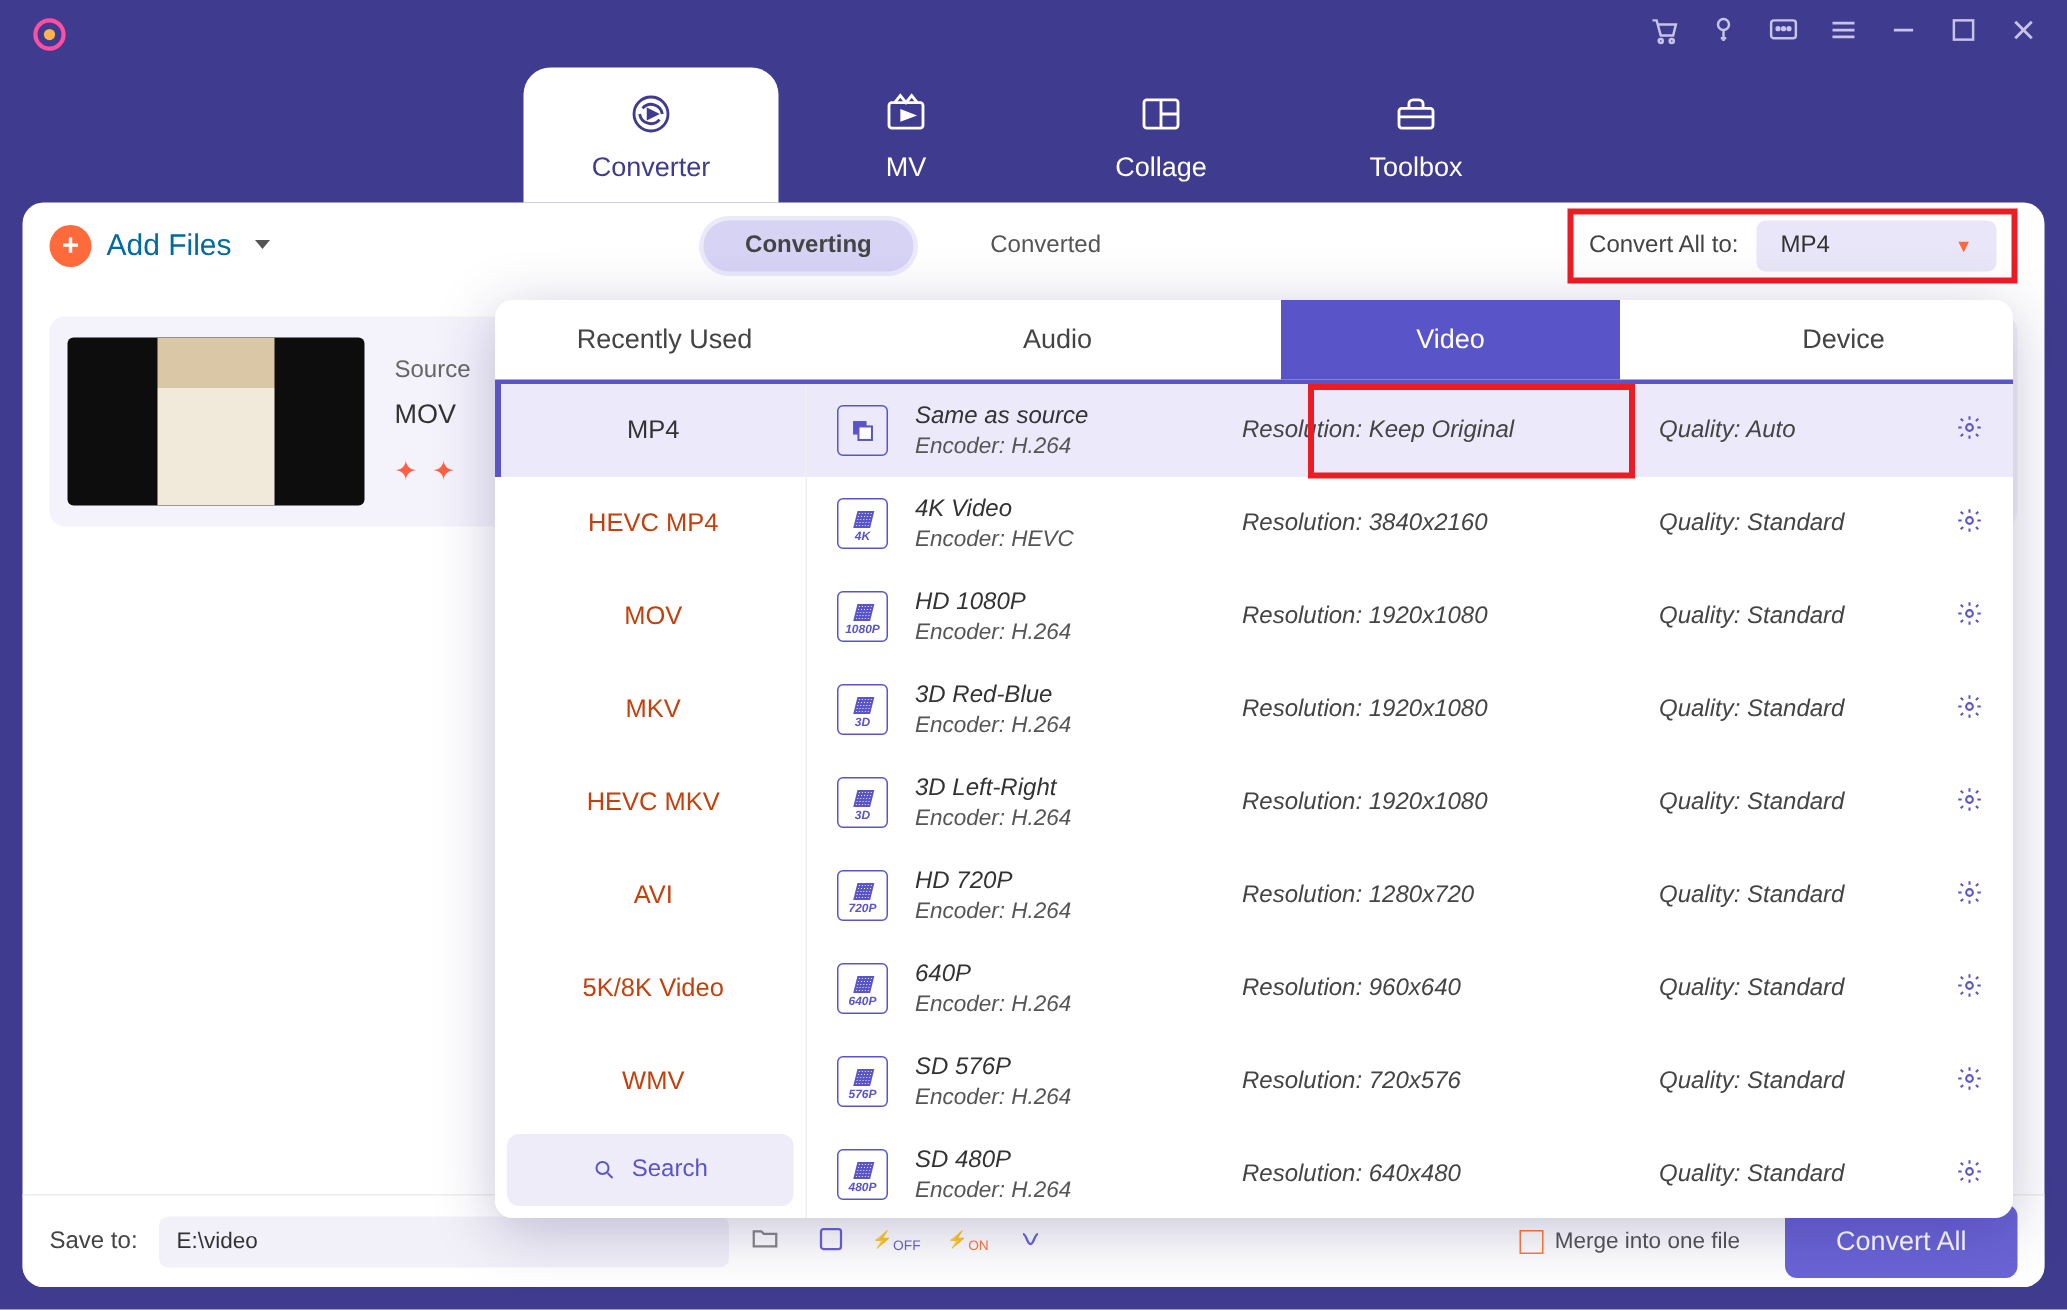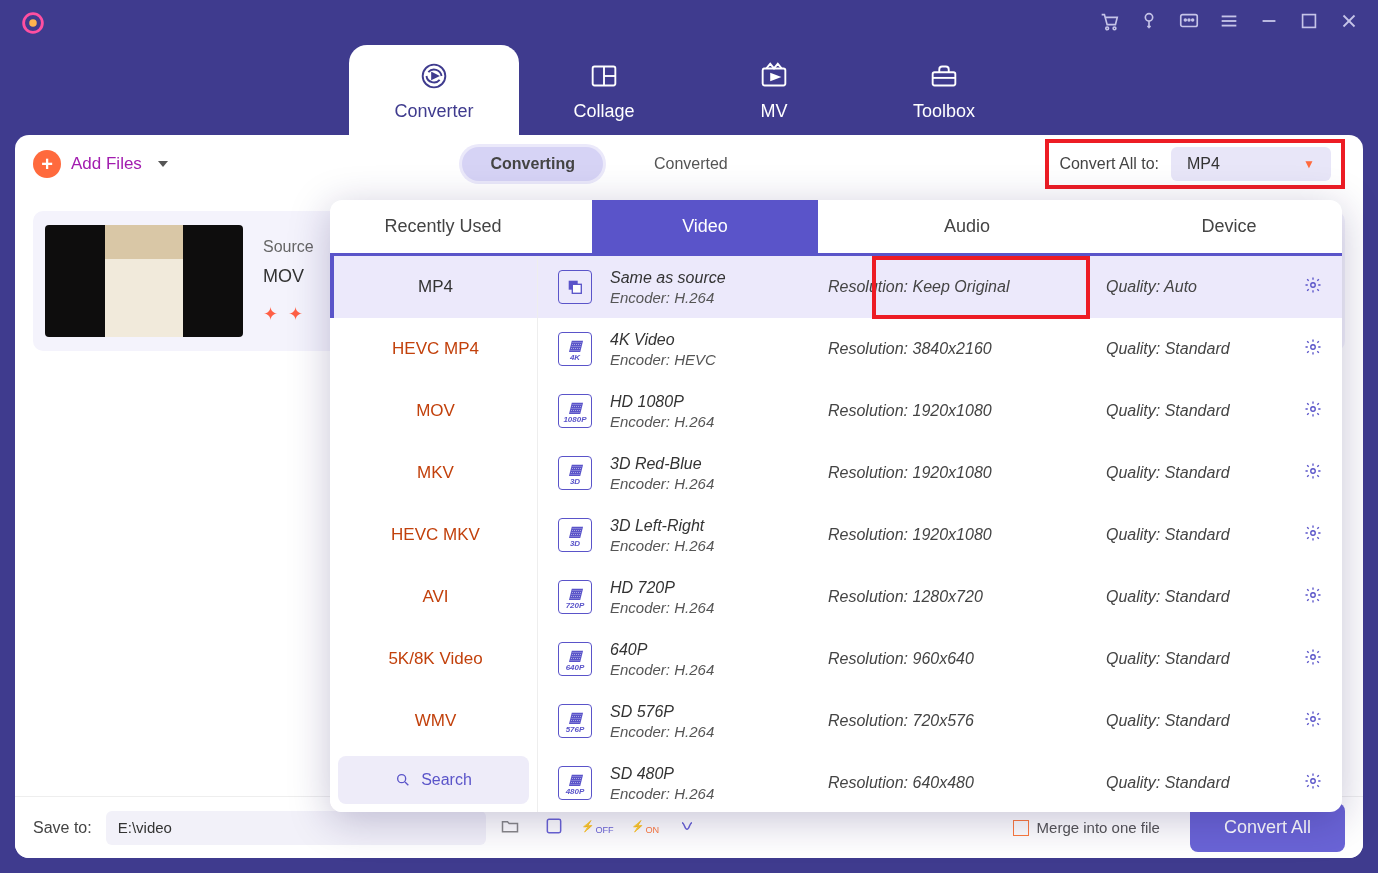--- a/index.html
+++ b/index.html
@@ -17,21 +17,21 @@
 .nav-tab { width: 170px; height: 90px; display: flex; flex-direction: column; align-items: center; justify-content: center; gap: 8px; color: #fff; cursor: pointer; }
 .nav-tab.active { background: #fff; color: #3f3b8e; border-radius: 18px 18px 0 0; margin-top: 36px; }
 .nav-tab svg { width: 34px; height: 34px; }
 .nav-tab-label { font-size: 18px; }
 
 
 .main { position: absolute; left: 15px; right: 15px; top: 135px; bottom: 15px; background: #fff; border-radius: 14px; overflow: hidden; }
 .toolbar { height: 58px; display: flex; align-items: center; padding: 0 18px; }
 .add-files { display: flex; align-items: center; gap: 10px; cursor: pointer; }
 .add-plus { width: 28px; height: 28px; border-radius: 50%; background: #ff6a3d; display: flex; align-items: center; justify-content: center; color: #fff; font-size: 20px; font-weight: bold; }
-.add-files-label { font-size: 17px; color: #a21caf; }
+.add-files-label { font-size: 20px; color: #0369a1; }
 .chev-down { display: inline-block; margin-left: 4px; }
 .toolbar-center { flex: 1; display: flex; justify-content: center; align-items: center; gap: 0; }
 .pill-tabs { background: #ebe9fa; border-radius: 22px; display: flex; padding: 3px; font-weight: bold; }
 .pill-tab { padding: 8px 28px; border-radius: 20px; font-size: 16px; color: #555; cursor: pointer; }
 .pill-tab.active { background: #d6d3f5; color: #444; }
 .pill-tab.plain { margin-left: 20px; }
 .toolbar-right { display: flex; align-items: center; gap: 12px; border: 4px solid #ed1c24; padding: 4px 10px 4px 10px; }
 .convert-label { font-size: 16px; color: #444; }
 .convert-select { background: #e8e6f8; border-radius: 6px; padding: 8px 16px; min-width: 160px; display: flex; align-items: center; justify-content: space-between; cursor: pointer; }
 .convert-value { font-size: 16px; color: #333; }
@@ -138,33 +138,33 @@
   <div class="nav-tab active">
     <svg viewBox="0 0 36 36" fill="none" stroke="currentColor" stroke-width="2">
         <circle cx="18" cy="18" r="12"></circle>
         <path d="M12 14 a8 8 0 0 1 14 4 M24 22 a8 8 0 0 1 -14 -4"></path>
         <polygon points="16,15 22,18 16,21" fill="currentColor"></polygon>
       </svg>
     <span class="nav-tab-label">Converter</span>
   </div>
   <div class="nav-tab">
     <svg viewBox="0 0 36 36" fill="none" stroke="currentColor" stroke-width="2">
+        <rect x="6" y="10" width="24" height="18" rx="2"></rect>
+        <path d="M10 10l4-5 4 5 4-5 4 5"></path>
+        <polygon points="15,16 23,19 15,22" fill="currentColor"></polygon>
+      </svg>
+    <span class="nav-tab-label">MV</span>
+  </div>
+  <div class="nav-tab">
+    <svg viewBox="0 0 36 36" fill="none" stroke="currentColor" stroke-width="2">
         <rect x="6" y="8" width="24" height="20" rx="2"></rect>
         <line x1="18" y1="8" x2="18" y2="28"></line>
         <line x1="18" y1="18" x2="30" y2="18"></line>
       </svg>
     <span class="nav-tab-label">Collage</span>
-  </div>
-  <div class="nav-tab">
-    <svg viewBox="0 0 36 36" fill="none" stroke="currentColor" stroke-width="2">
-        <rect x="6" y="10" width="24" height="18" rx="2"></rect>
-        <path d="M10 10l4-5 4 5 4-5 4 5"></path>
-        <polygon points="15,16 23,19 15,22" fill="currentColor"></polygon>
-      </svg>
-    <span class="nav-tab-label">MV</span>
   </div>
   <div class="nav-tab">
     <svg viewBox="0 0 36 36" fill="none" stroke="currentColor" stroke-width="2">
         <rect x="6" y="14" width="24" height="14" rx="2"></rect>
         <path d="M13 14v-3a3 3 0 0 1 3-3h4a3 3 0 0 1 3 3v3"></path>
         <line x1="6" y1="20" x2="30" y2="20"></line>
       </svg>
     <span class="nav-tab-label">Toolbox</span>
   </div>
 </div>
@@ -229,22 +229,22 @@
       <span class="merge-check"></span>
       <span>Merge into one file</span>
     </div>
     <button class="convert-all-btn">Convert All</button>
   </div>
 </div>
 
 <div class="format-popup">
   <div class="popup-tabs">
     <div class="popup-tab">Recently Used</div>
+    <div class="popup-tab">Audio</div>
     <div class="popup-tab active">Video</div>
-    <div class="popup-tab">Audio</div>
     <div class="popup-tab">Device</div>
   </div>
   <div class="popup-body">
     <div class="format-sidebar">
       <div class="format-list" id="fmt-list">
           <div class="fmt-item active">MP4</div>
           <div class="fmt-item">HEVC MP4</div>
           <div class="fmt-item">MOV</div>
           <div class="fmt-item">MKV</div>
           <div class="fmt-item">HEVC MKV</div>

